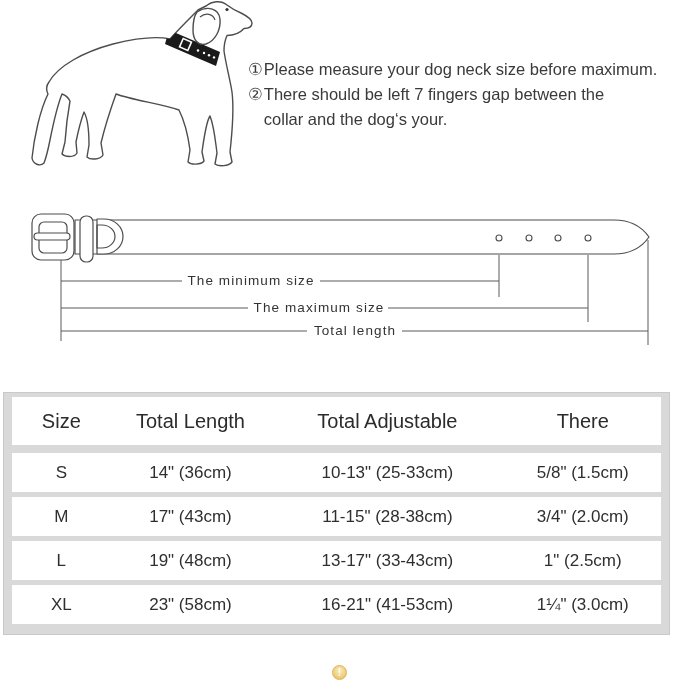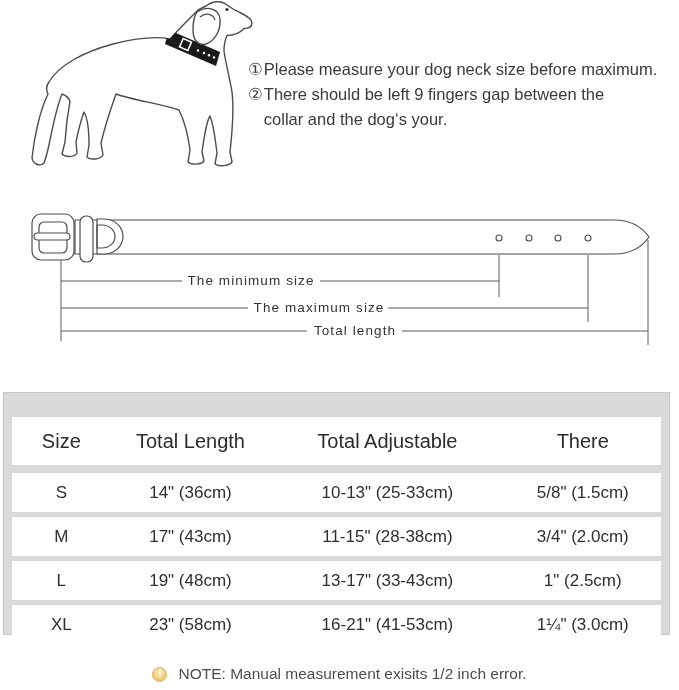--- a/index.html
+++ b/index.html
@@ -29,21 +29,21 @@
   
   .size-table {
     position:absolute; left:3px; top:392px; width:667px; height:243px;
     background:#d9d9d9; border:1px solid #c9c9c9; box-sizing:border-box;
   }
   .trow {
     display:grid; grid-template-columns:15.2% 24.6% 36.1% 24.1%;
     background:#ffffff; align-items:center; text-align:center;
     margin:0 8px; color:#2f2f2f;
   }
-  .trow.header { height:48px; margin-top:24px; margin-bottom:8px; font-size:20px; color:#2b2b2b; }
+  .trow.header { height:48px; margin-top:4px; margin-bottom:8px; font-size:20px; color:#2b2b2b; }
   .trow.data   { height:39px; margin-bottom:5px; font-size:17px; }
   .trow.data:last-child { margin-bottom:4px; }
 
   
   .note {
     position:absolute; left:0; right:0; top:665px;
     display:flex; justify-content:center; align-items:center; gap:11px;
   }
   .note-icon {
     width:15px; height:15px; border-radius:50%;
@@ -99,21 +99,21 @@
 <div class="instructions">
   <div class="instr">
     <span class="num">①</span>
     <div>
         <div>Please measure your dog neck size before maximum.</div>
       </div>
   </div>
   <div class="instr">
     <span class="num">②</span>
     <div>
-      <div>There should be left 9 fingers gap between the</div>
+      <div>There should be left 7 fingers gap between the</div>
       <div>collar and the dog‘s your.</div>
     </div>
   </div>
 </div>
 
 <svg class="belt-svg" width="679" height="160" viewBox="0 195 679 160" aria-hidden="true">
   <g stroke="#4d4d4d" stroke-width="1.2" fill="#ffffff" stroke-linejoin="round">
     <path d="M75,220 L614,220 C630,220 642,227 649,237 C642,247 630,254 614,254 L75,254 Z"></path>
     <rect x="32" y="214" width="42" height="46" rx="9"></rect>
     <rect x="39" y="222" width="28" height="31" rx="5" fill="none"></rect>
@@ -173,14 +173,13 @@
   <div class="trow data">
     <span>XL</span>
     <span>23" (58cm)</span>
     <span>16-21" (41-53cm)</span>
     <span>1¼" (3.0cm)</span>
   </div>
 </div>
 
 <div class="note">
   <span class="note-icon">!</span>
-  <span class="note-text">NOTE: Manual measurement exisits 1/2 inch error.</span>
 </div>
 
 </body></html>

